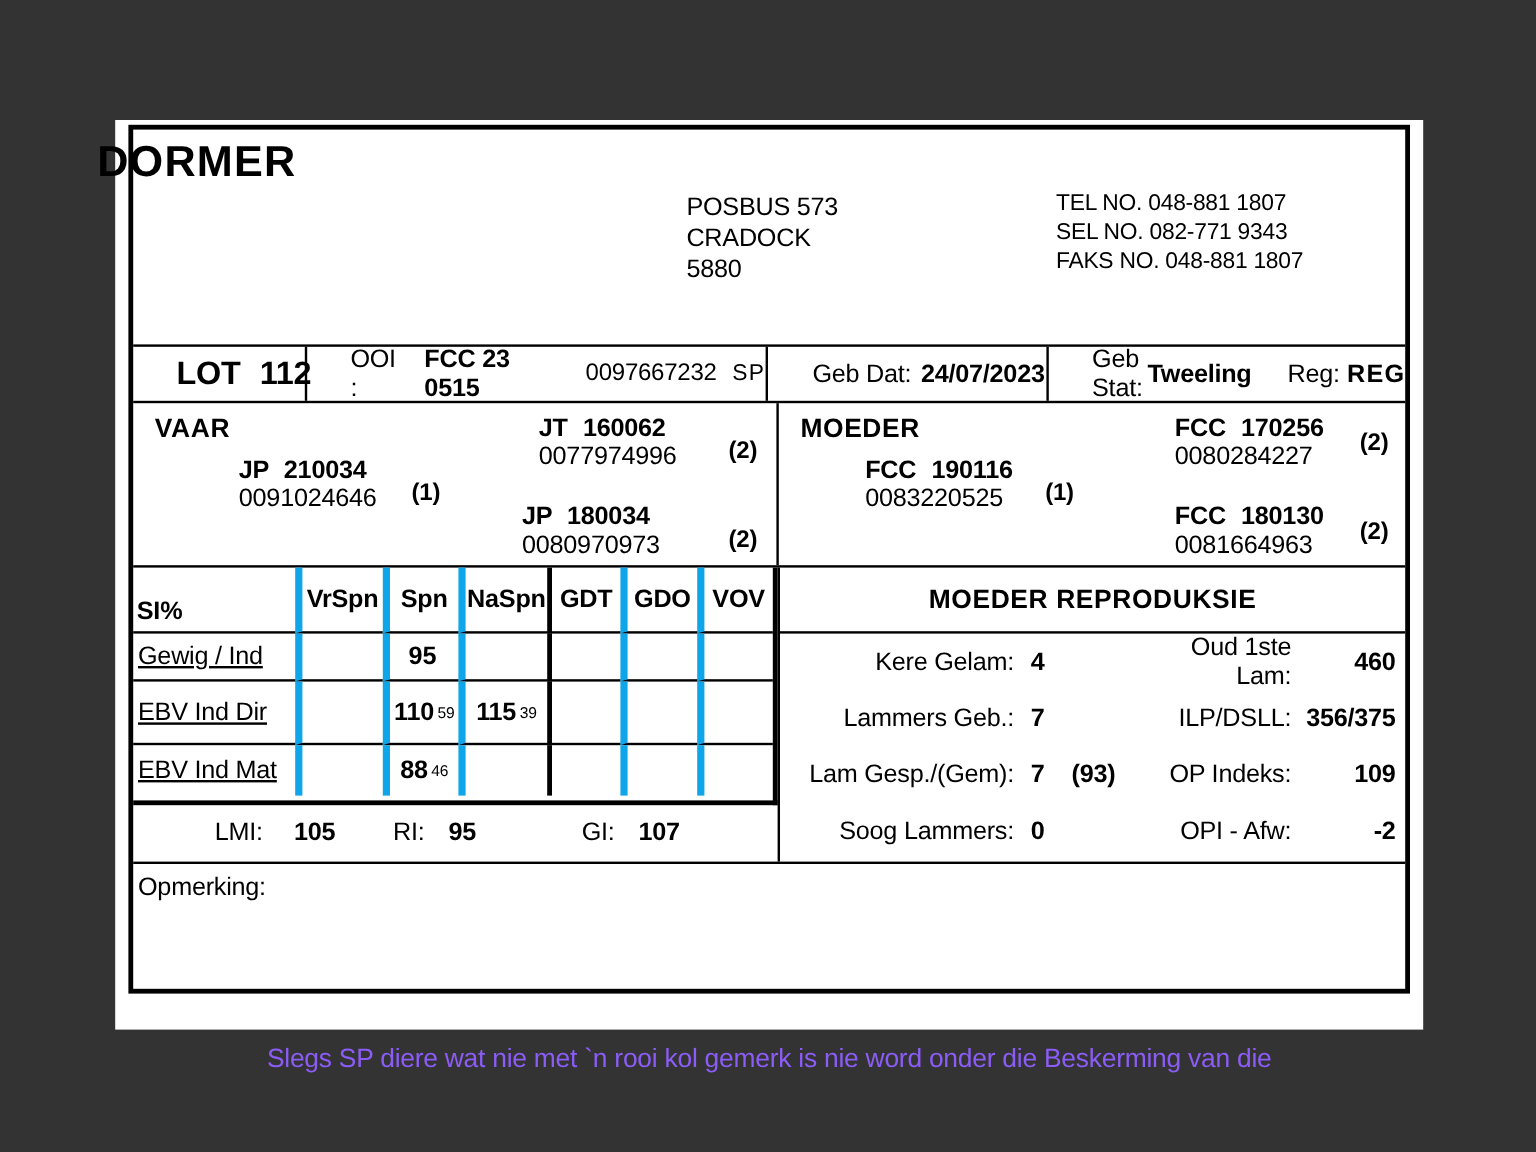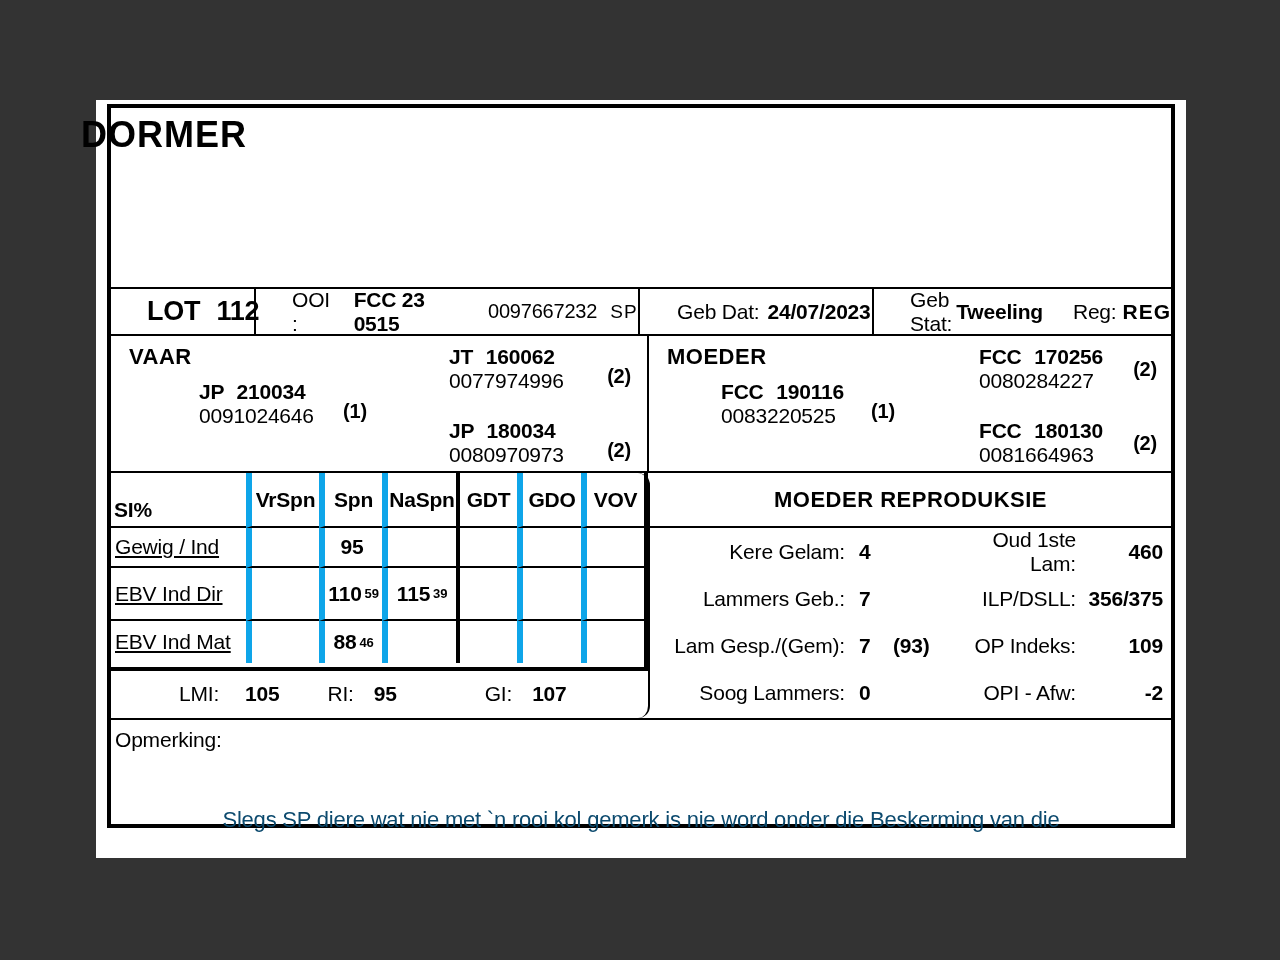--- a/index.html
+++ b/index.html
@@ -54,49 +54,49 @@
   .vaar-half { width:538px; border-right:2px solid #000; position:relative; }
   .moeder-half { flex:1; position:relative; }
   .parent-label { position:absolute; top:8px; left:18px; font-size:22px; font-weight:bold; letter-spacing:0.5px; }
   .pblock { position:absolute; line-height:24px; font-size:21px; white-space:nowrap; }
   .pblock .pid { font-weight:bold; word-spacing:7px; }
   .gen { position:absolute; font-weight:bold; font-size:20px; }
   .vaar-sire { left:88px; top:44px; }
   .vaar-gen1 { left:232px; top:64px; }
   .vaar-gs { left:338px; top:9px; }
   .vaar-gs-gen { right:16px; top:29px; }
-  .vaar-gd { left:338px; top:83px; }
+  .vaar-gd { left:324px; top:83px; }
   .vaar-gd-gen { right:16px; top:103px; }
   .moe-dam { left:72px; top:44px; }
   .moe-gen1 { left:222px; top:64px; }
   .moe-gs { left:330px; top:9px; }
   .moe-gs-gen { right:14px; top:22px; }
   .moe-gd { left:330px; top:83px; }
   .moe-gd-gen { right:14px; top:96px; }
   
   .sec-bottom { height:247px; border-top:2px solid #000; display:flex; }
-  .bottom-left { width:539px; border-right:2px solid #000; display:flex; flex-direction:column;border-radius:12px; }
+  .bottom-left { width:539px; border-right:2px solid #000; display:flex; flex-direction:column; }
   .si-table {
     height:198px; width:537px;
     display:grid;
     grid-template-columns:135px 73px 63px 74px 61px 64px 63px;
     grid-template-rows:55px 40px 53px 42px;
     border-right:4px solid #000;
     border-bottom:4px solid #000;
     font-size:21px;
   }
   .si-table .cell { border-bottom:2px solid #000; display:flex; align-items:center; justify-content:center; }
   .si-table .cell.v { border-left:6px solid #0ea5e9; }
   .si-table .cell.thick { border-left:4px solid #000; }
   .si-table .cell.lastrow { border-bottom:none; }
   .si-table .hdr { font-weight:bold; }
   .si-table .hdr-first { justify-content:flex-start; align-items:flex-end; padding:0 0 4px 3px; }
   .si-table .lbl { justify-content:flex-start; padding-left:4px;text-decoration:underline; }
   .si-table .num { font-weight:bold; }
-  .sub { font-size:13px; font-weight:bold; vertical-align:-7px; margin-left:3px; }
+  .sub { font-size:13px; font-weight:normal; vertical-align:-7px; margin-left:3px; }
   .lmi-row { height:45px; display:flex; align-items:center; font-size:21px; white-space:nowrap; }
   .lmi-row .l1 { margin-left:68px; }
   .lmi-row .v1 { margin-left:26px; font-weight:bold; }
   .lmi-row .l2 { margin-left:48px; }
   .lmi-row .v2 { margin-left:20px; font-weight:bold; }
   .lmi-row .l3 { margin-left:88px; }
   .lmi-row .v3 { margin-left:20px; font-weight:bold; }
   .bottom-right { flex:1; display:flex; flex-direction:column; }
   .rep-title { height:55px; border-bottom:2px solid #000; display:flex; align-items:center; justify-content:center;
                font-size:22px; font-weight:bold; letter-spacing:0.5px; }
@@ -104,32 +104,42 @@
   .rep-row .rl1 { width:195px; text-align:right; }
   .rep-row .rv1 { width:48px; padding-left:14px; font-weight:bold; }
   .rep-row .rex { width:58px; font-weight:bold; }
   .rep-row .rl2 { flex:1; text-align:right; }
   .rep-row .rv2 { width:95px; text-align:right; font-weight:bold; padding-right:8px; white-space:nowrap; }
   
   .sec-opmerking { flex:1; border-top:2px solid #000; position:relative; }
   .opmerking-label { position:absolute; left:4px; top:8px; font-size:21px; }
   
   .footer-notice {
-    position:absolute; left:0; top:707px; width:100%;
-    text-align:center; color:#0c4a6e; font-size:22px; white-space:nowrap;
+    position:absolute; left:0; top:769px; width:100%;
+    text-align:center; color:#8b5cf6; font-size:22px; white-space:nowrap;
   }
 </style>
 </head>
 <body>
 
 <div class="card">
   <div class="frame">
 
     <div class="sec-header">
       <div class="doc-title">DORMER</div>
+      <div class="address-block">
+        <div>POSBUS 573</div>
+        <div>CRADOCK</div>
+        <div>5880</div>
+      </div>
+      <div class="contact-block">
+        <div>TEL NO. 048-881 1807</div>
+        <div>SEL NO. 082-771 9343</div>
+        <div>FAKS NO. 048-881 1807</div>
+      </div>
     </div>
 
     <div class="sec-lot">
       <div class="cell-lot">
         <span>LOT</span>
         <span>112</span>
       </div>
       <div class="cell-ooi">
         <span>OOI :</span>
         <span class="ooi-id">FCC 23 0515</span>

